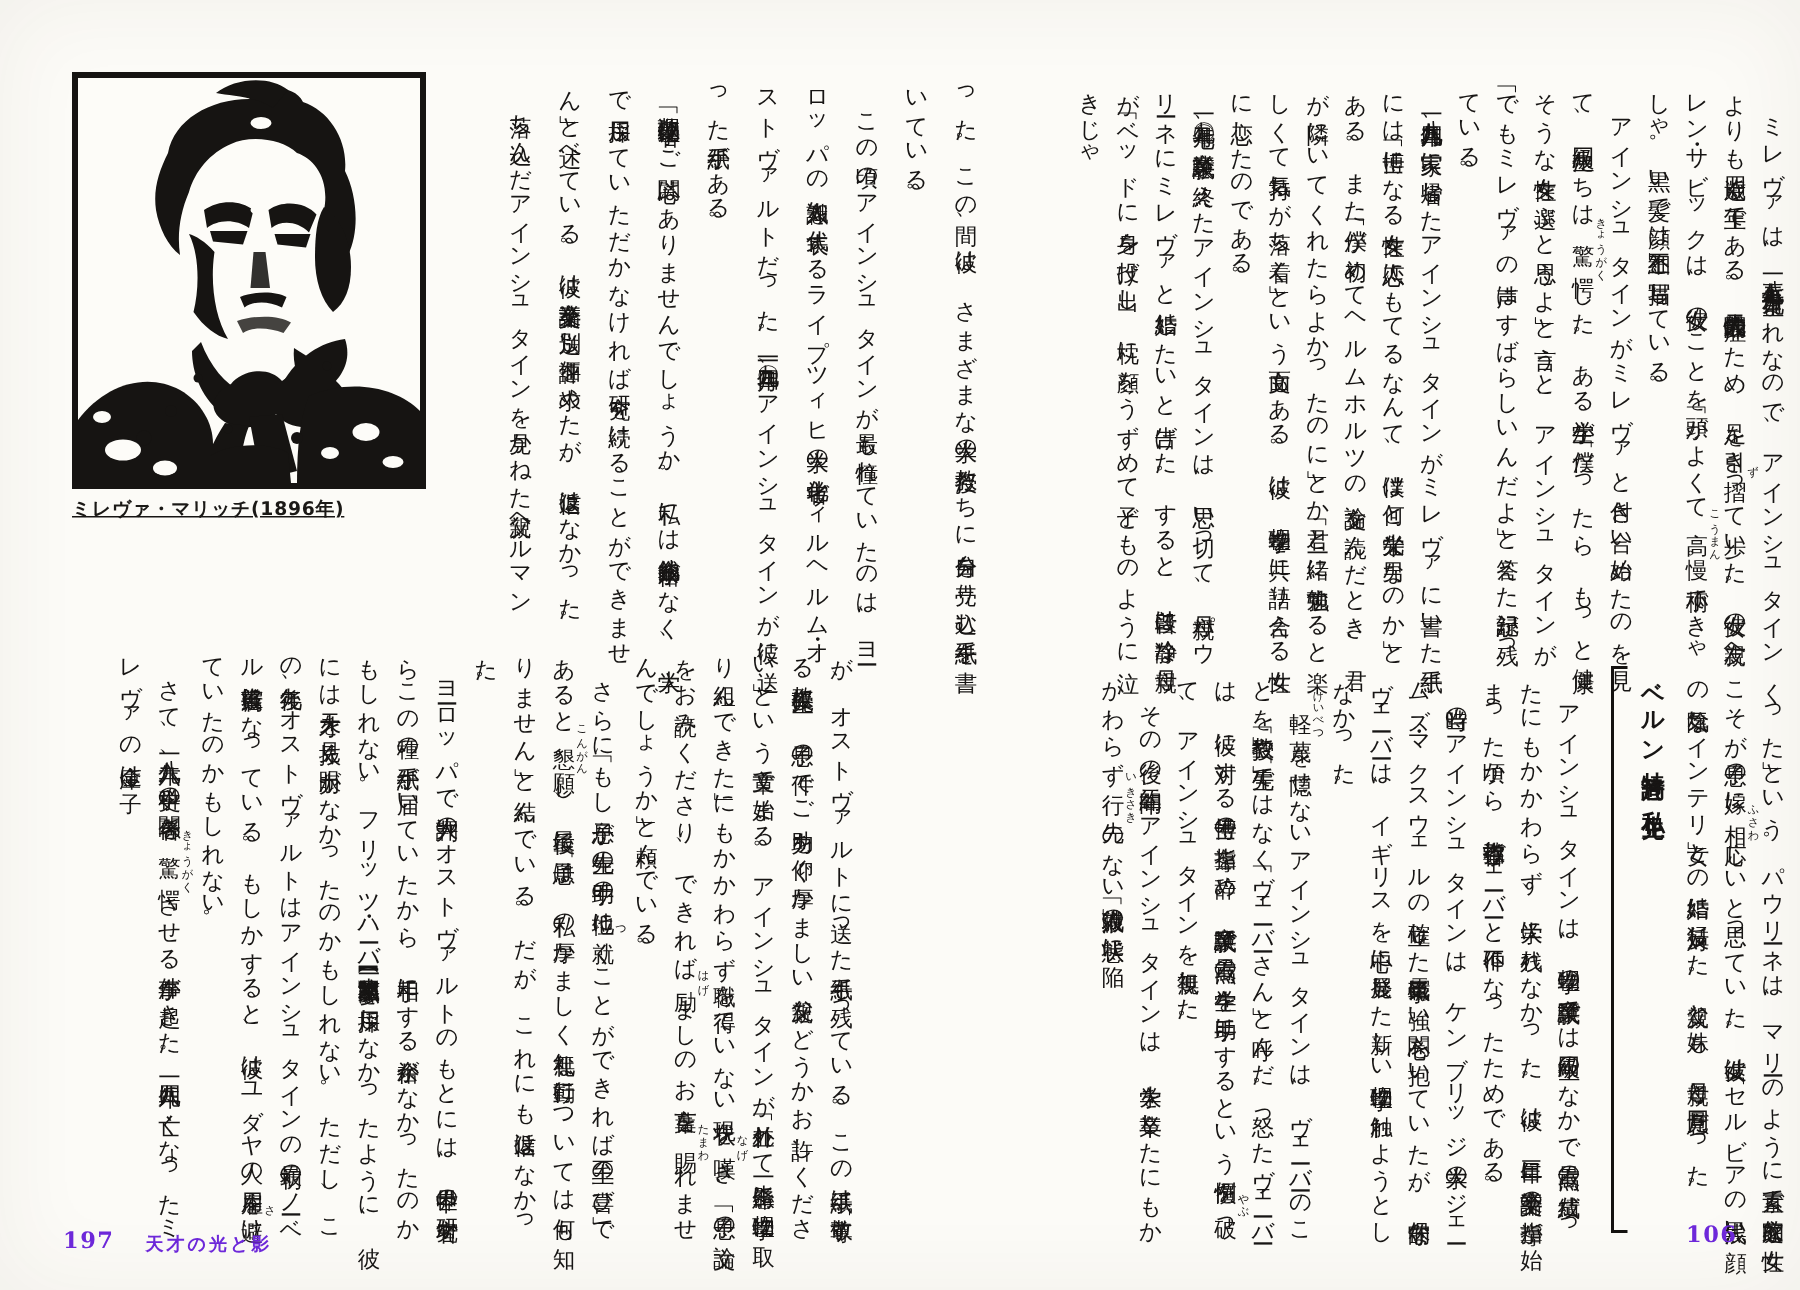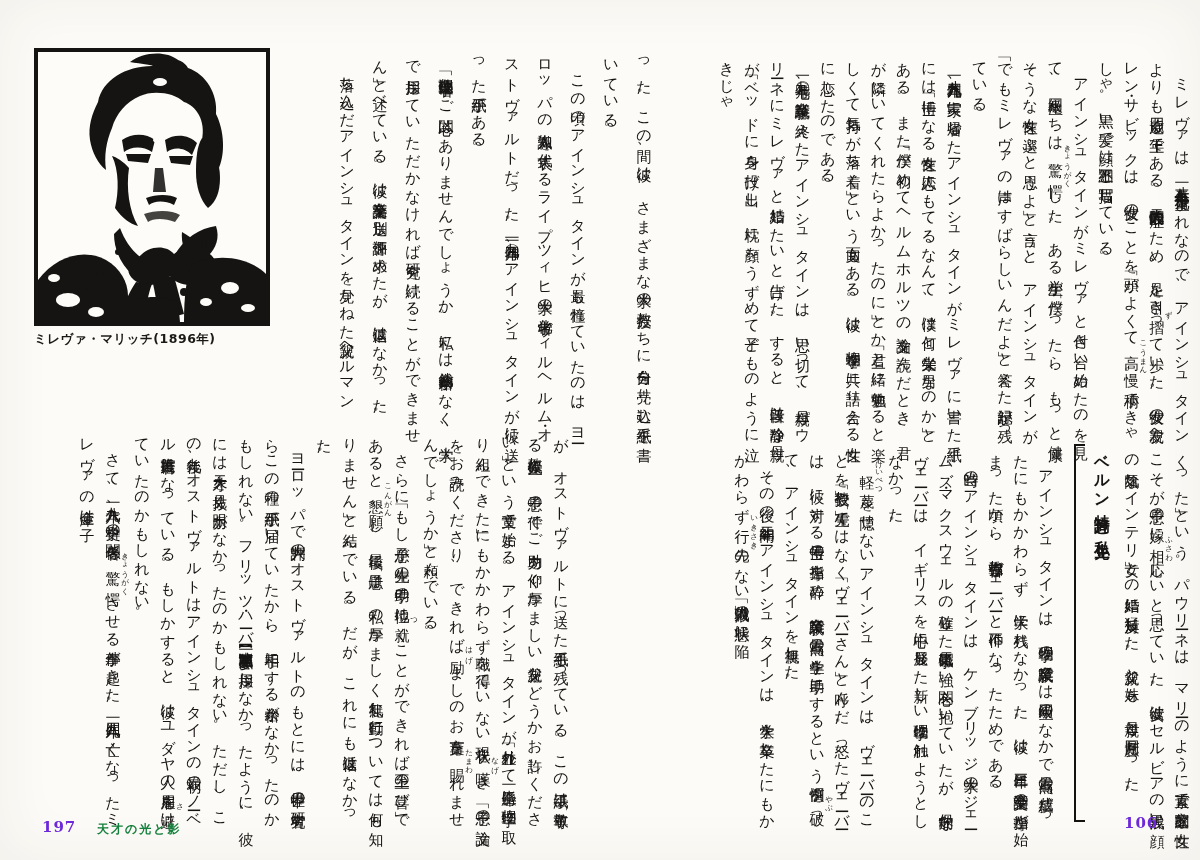--- a/index.html
+++ b/index.html
@@ -46,42 +46,42 @@
     line-height:22px;
     font-family:"DejaVu Sans","Liberation Sans",sans-serif;
   }
   .section-heading::before,
   .section-heading::after{
     content:"";position:absolute;left:-2px;width:11px;height:2px;background:#141210;
   }
   .section-heading::before{top:0;}
   .section-heading::after{bottom:0;}
   
-  .photo-figure{position:absolute;left:34px;top:48px;width:220px;}
+  .photo-figure{position:absolute;left:48px;top:48px;width:220px;text-decoration:underline;}
   .photo-figure svg{display:block;}
   .photo-caption{
     margin-top:5px;
     font-family:"DejaVu Sans","Liberation Sans",sans-serif;
     font-weight:bold;
     font-size:12.5px;
     letter-spacing:.5px;
     color:#1b1916;
   }
   
   .folio{
     position:absolute;
     font-family:"DejaVu Serif","Liberation Serif",serif;
     font-size:15px;font-weight:bold;color:#6d28d9;letter-spacing:1px;
   }
   .folio-left{left:42px;top:818px;}
   .folio-right{left:1124px;top:814px;}
   .running-title{
     position:absolute;left:97px;top:821px;
     font-family:"DejaVu Sans","Liberation Sans",sans-serif;
-    font-size:12px;font-weight:bold;color:#15803d;letter-spacing:2px;
+    font-size:12px;font-weight:bold;color:#6d28d9;letter-spacing:2px;
   }
 </style>
 </head>
 <body>
 
 <div class="spread">
 
   <div>
 
     <figure class="photo-figure" style="margin:0;">

